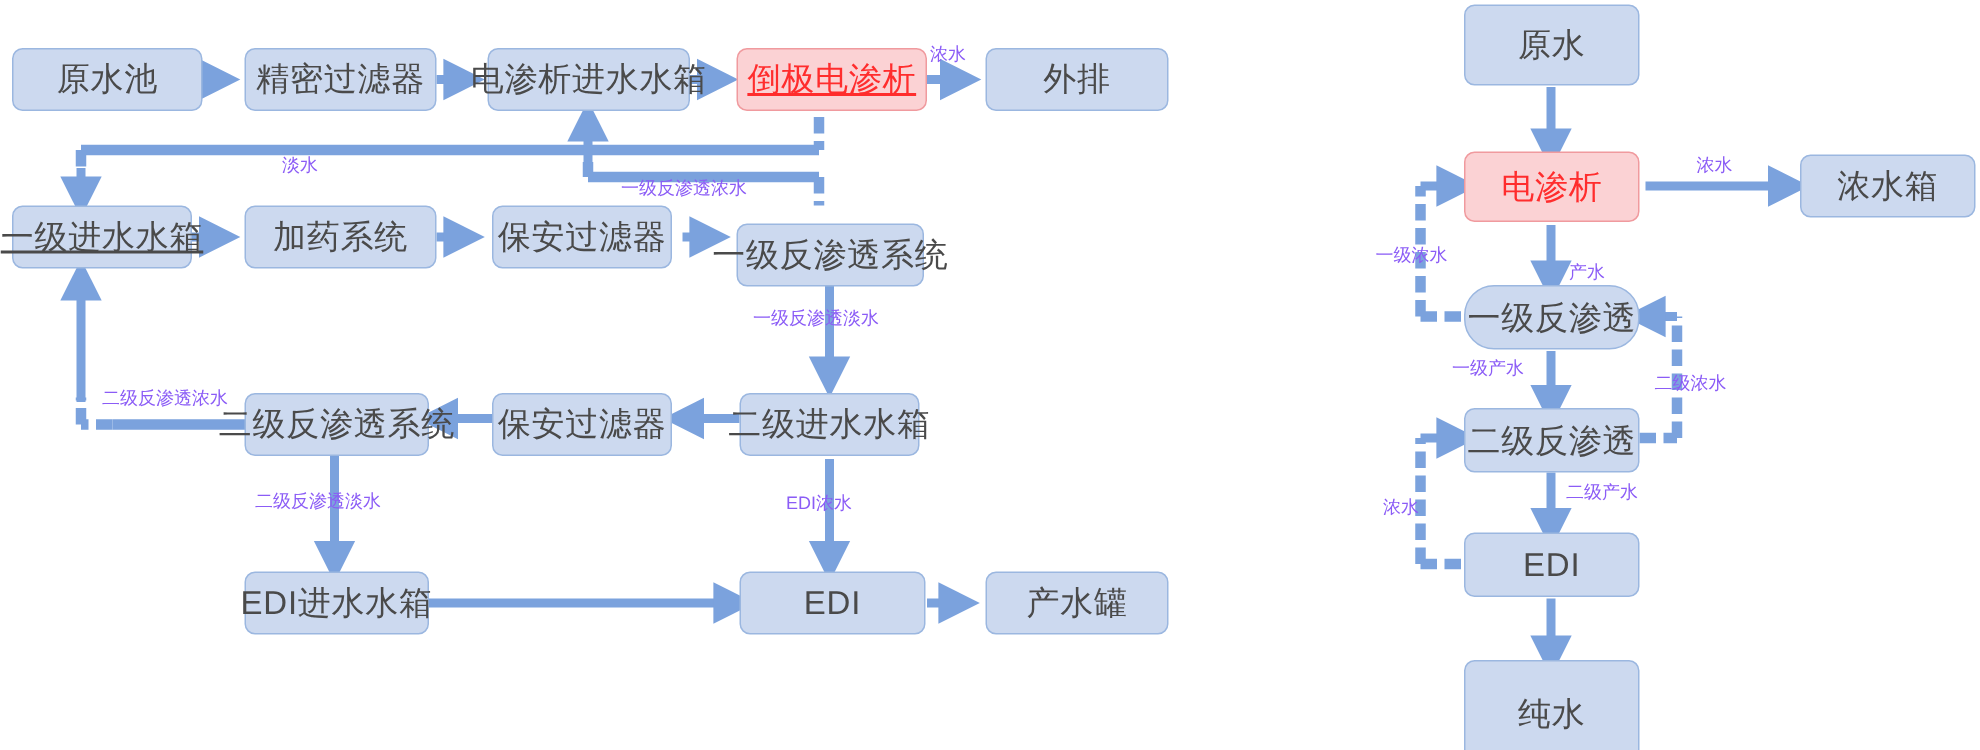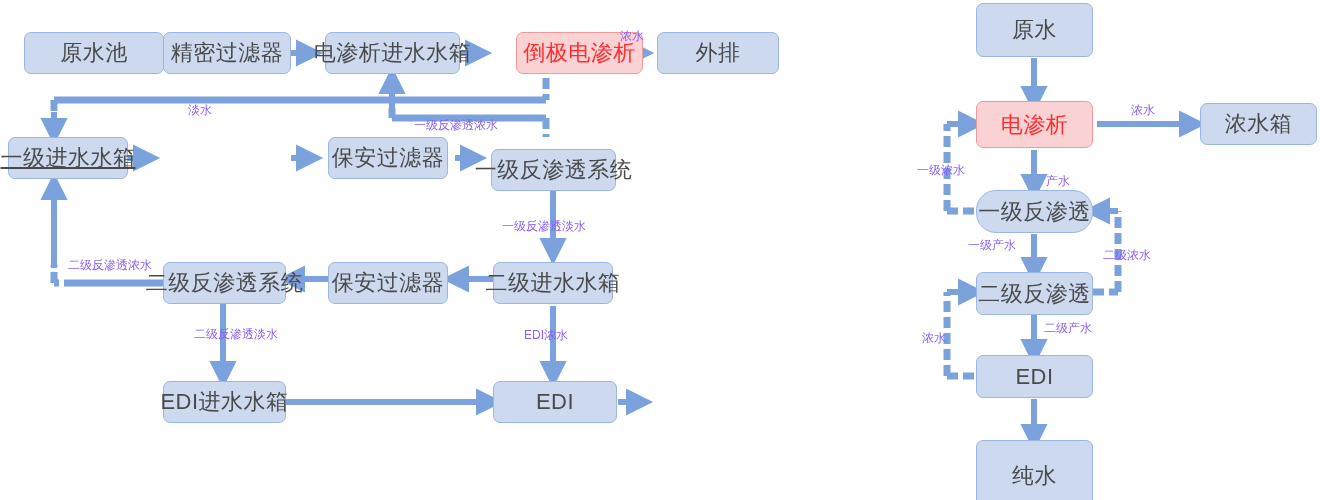--- a/index.html
+++ b/index.html
@@ -175,44 +175,47 @@
     <g>
       <path d="M974,376 L947,376" class="flow flow-dash"></path>
       <path d="M947,376 L947,292" class="flow flow-dash"></path>
       <path d="M947,292 L972,292" class="flow flow-thin" marker-end="url(#ah)"></path>
     </g>
     <g>
       <line x1="1034" y1="399" x2="1034" y2="438" class="flow flow-thin" marker-end="url(#ah)"></line>
     </g>
   </svg>
 
-  <div class="node" style="left:24px;top:32px;width:140px;height:42px;">
+  <div class="node" style="left:8px;top:32px;width:127px;height:42px;">
     <span class="label">原水池</span>
   </div>
 
   <div class="node" style="left:163px;top:32px;width:128px;height:42px;">
     <span class="label">精密过滤器</span>
   </div>
 
   <div class="node" style="left:325px;top:32px;width:135px;height:42px;">
     <span class="label">电渗析进水水箱</span>
   </div>
 
-  <div class="node accent" style="left:516px;top:32px;width:127px;height:42px;">
+  <div class="node accent" style="left:491px;top:32px;width:127px;height:42px;text-decoration:underline;">
     <span class="label">倒极电渗析</span>
   </div>
 
   <div class="node" style="left:657px;top:32px;width:122px;height:42px;">
     <span class="label">外排</span>
   </div>
 
   <div class="node" style="left:8px;top:137px;width:120px;height:42px;text-decoration:underline;">
     <span class="label">一级进水水箱</span>
   </div>
 
+  <div class="node" style="left:163px;top:137px;width:128px;height:42px;">
+    <span class="label">加药系统</span>
+  </div>
 
   <div class="node" style="left:328px;top:137px;width:120px;height:42px;">
     <span class="label">保安过滤器</span>
   </div>
 
   <div class="node" style="left:491px;top:137px;width:125px;height:42px;margin-top:12px;">
     <span class="label">一级反渗透系统</span>
   </div>
 
   <div class="node" style="left:163px;top:262px;width:123px;height:42px;">
@@ -228,32 +231,35 @@
   </div>
 
   <div class="node" style="left:163px;top:381px;width:123px;height:42px;">
     <span class="label">EDI进水水箱</span>
   </div>
 
   <div class="node" style="left:493px;top:381px;width:124px;height:42px;">
     <span class="label">EDI</span>
   </div>
 
+  <div class="node" style="left:657px;top:381px;width:122px;height:42px;">
+    <span class="label">产水罐</span>
+  </div>
 
   <div class="elabel" style="left:620px;top:30px;">浓水</div>
 
   <div class="elabel" style="left:188px;top:104px;">淡水</div>
 
   <div class="elabel" style="left:414px;top:119px;">一级反渗透浓水</div>
 
-  <div class="elabel" style="left:502px;top:220px;">一级反渗透淡水</div>
+  <div class="elabel" style="left:502px;top:206px;">一级反渗透淡水</div>
 
   <div class="elabel" style="left:68px;top:259px;">二级反渗透浓水</div>
 
-  <div class="elabel" style="left:170px;top:328px;margin-left:24px;">二级反渗透淡水</div>
+  <div class="elabel" style="left:170px;top:328px;">二级反渗透淡水</div>
 
   <div class="elabel" style="left:524px;top:329px;">EDI浓水</div>
 
   <div class="node" style="left:976px;top:3px;width:117px;height:54px;">
     <span class="label">原水</span>
   </div>
 
   <div class="node accent" style="left:976px;top:101px;width:117px;height:47px;">
     <span class="label">电渗析</span>
   </div>

